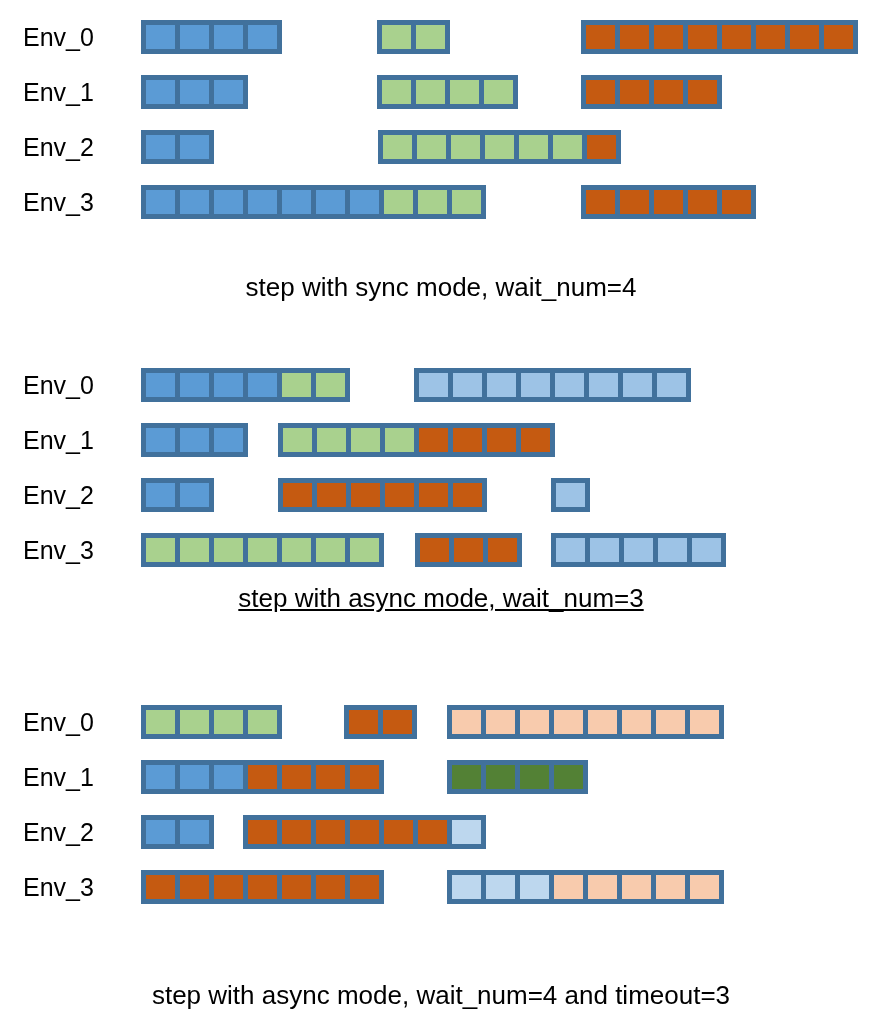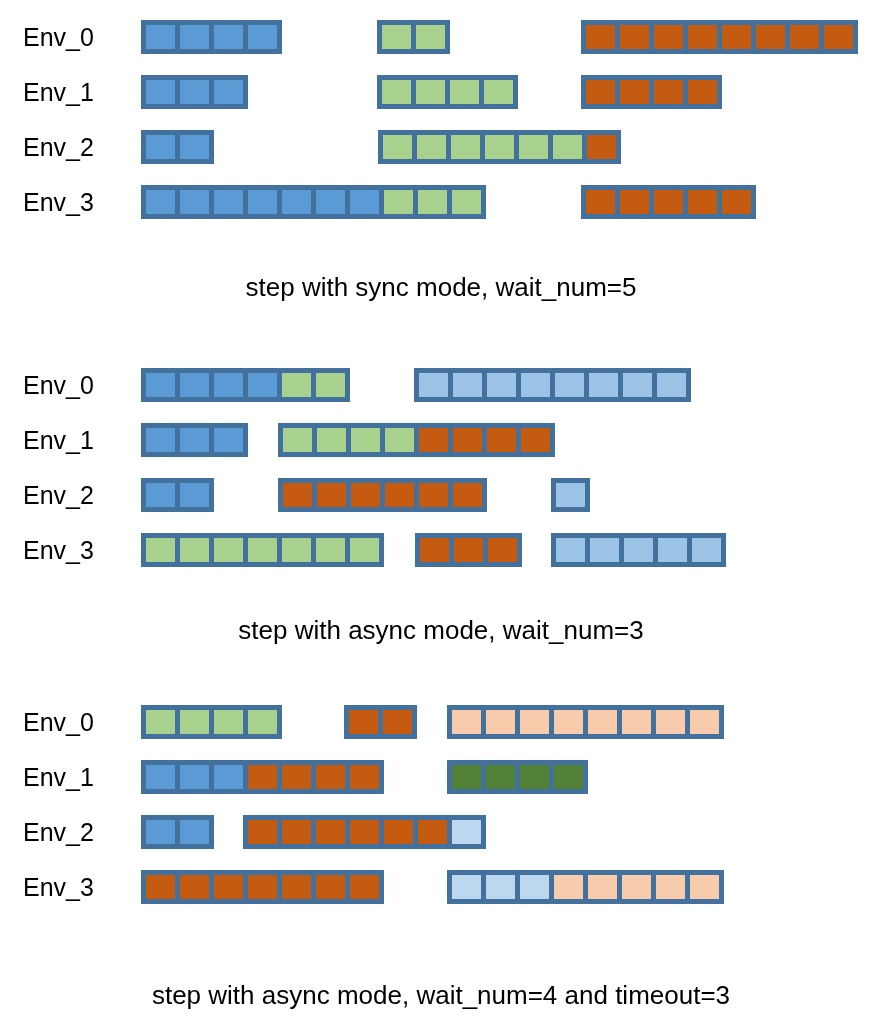--- a/index.html
+++ b/index.html
@@ -24,21 +24,21 @@
     display: flex; gap: 5px; padding: 5px;
     box-sizing: border-box;
   }
   .block { width: 29px; height: 24px; flex: none; }
   .caption {
     position: absolute; left: 0; width: 882px;
     text-align: center; font-size: 26px; color: #000000;
     white-space: nowrap;
   }
   #caption-0 { top: 272px; }
-  #caption-1 { top: 615px; }
+  #caption-1 { top: 583px; text-decoration: underline; }
   #caption-2 { top: 980px; }
 </style>
 </head>
 <body>
 
 <div id="panel-0" class="panel">
     <div class="env-row" style="top: 0px;">
       <span class="env-label">Env_0</span>
       <div class="bar" style="left: 141px; background: rgb(65, 113, 156);">
         <div class="block" style="background: rgb(91, 155, 213);"></div>
@@ -113,21 +113,21 @@
       </div>
       <div class="bar" style="left: 581px; background: rgb(65, 113, 156);">
         <div class="block" style="background: rgb(197, 90, 17);"></div>
         <div class="block" style="background: rgb(197, 90, 17);"></div>
         <div class="block" style="background: rgb(197, 90, 17);"></div>
         <div class="block" style="background: rgb(197, 90, 17);"></div>
         <div class="block" style="background: rgb(197, 90, 17);"></div>
       </div>
     </div>
   </div>
-<div id="caption-0" class="caption">step with sync mode, wait_num=5</div>
+<div id="caption-0" class="caption">step with sync mode, wait_num=4</div>
 
 <div id="panel-1" class="panel">
     <div class="env-row" style="top: 0px;">
       <span class="env-label">Env_0</span>
       <div class="bar" style="left: 141px; background: rgb(65, 113, 156);">
         <div class="block" style="background: rgb(91, 155, 213);"></div>
         <div class="block" style="background: rgb(91, 155, 213);"></div>
         <div class="block" style="background: rgb(91, 155, 213);"></div>
         <div class="block" style="background: rgb(91, 155, 213);"></div>
         <div class="block" style="background: rgb(169, 209, 142);"></div>

